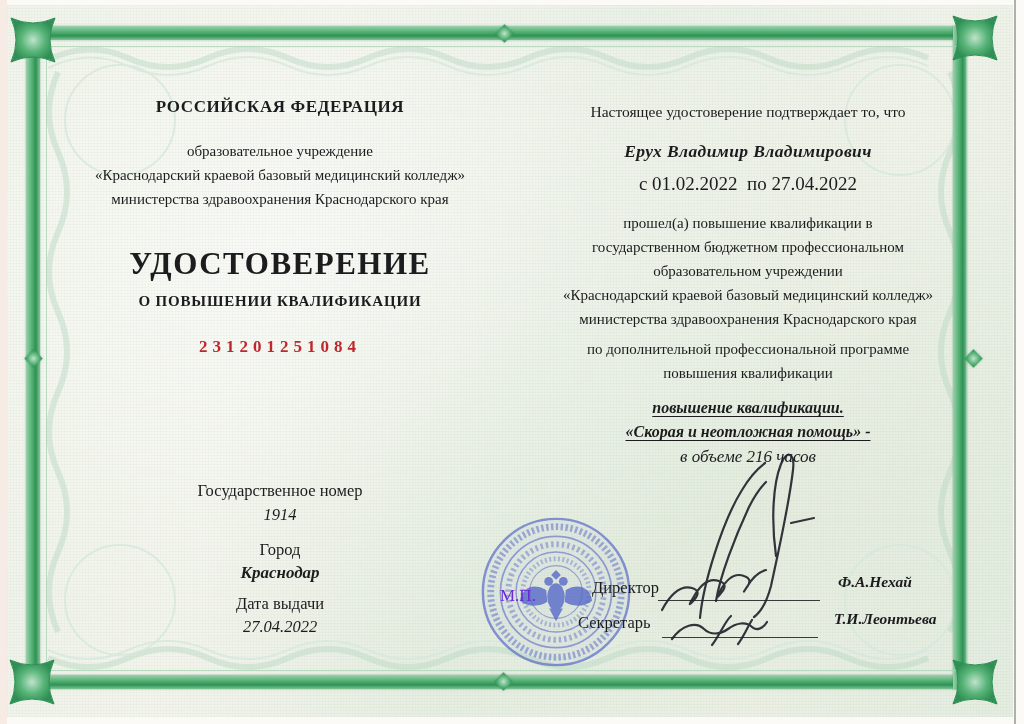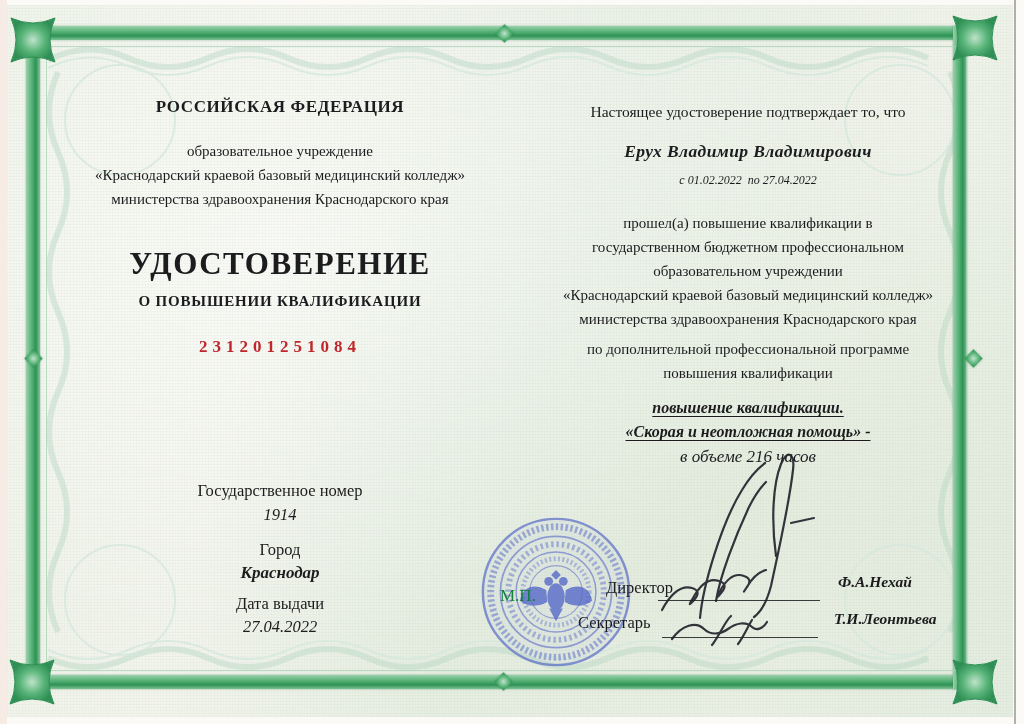--- a/index.html
+++ b/index.html
@@ -58,27 +58,27 @@
   .inst-line{font-size:15px;line-height:24px;}
   .cert-title{font-weight:bold;font-size:31px;letter-spacing:1.5px;}
   .cert-subtitle{font-weight:bold;font-size:15px;letter-spacing:.8px;}
   .serial{font-weight:bold;font-size:17px;letter-spacing:5px;color:var(--serial-red,#c0272d);}
   .plain{font-size:16.5px;}
   .it{font-style:italic;font-size:16.5px;}
   .bold-it{font-style:italic;font-weight:bold;font-size:17px;}
 
   .confirm{font-size:15.5px;}
   .holder{font-style:italic;font-weight:bold;font-size:17.5px;letter-spacing:.4px;}
-  .period{font-style:italic;font-size:12px;white-space:pre;}
+  .period{font-size:19px;white-space:pre;}
   .body-line{font-size:15px;line-height:24px;}
   .prog-name{font-style:italic;font-weight:bold;font-size:16px;line-height:24px;
     text-decoration:underline;text-underline-offset:3px;}
   .volume{font-style:italic;font-size:17px;}
 
-  .mp{position:absolute;left:500px;top:586px;font-size:17px;color:#15803d;}
+  .mp{position:absolute;left:500px;top:586px;font-size:17px;color:#6d28d9;}
   .sig-label{position:absolute;font-size:16.5px;}
   .sig-line{position:absolute;border-bottom:1.2px solid #3a3a3a;}
   .sig-name{position:absolute;font-style:italic;font-weight:600;font-size:15.5px;}
 
   .seal{position:absolute;left:478px;top:514px;width:156px;height:156px;opacity:.92;}
   .sigs{position:absolute;inset:0;pointer-events:none;}
 </style>
 </head>
 <body>
 
@@ -207,21 +207,21 @@
       <circle cx="72.5" cy="69" r="4.5"></circle>
         <circle cx="87.5" cy="69" r="4.5"></circle>
       <rect x="76.5" y="59" width="7" height="7" transform="rotate(45 80 62.5)"></rect>
       <path d="M70,78 C56,70 45,76 43,89 C52,97 66,94 71,90 Z"></path>
       <path d="M90,78 C104,70 115,76 117,89 C108,97 94,94 89,90 Z"></path>
       <path d="M73,97 L87,97 L80,110 Z"></path>
     </g>
   </svg>
   <div class="mp">М.П.</div>
 
-  <div class="sig-label" style="left:606px;top:578px">Директор</div>
+  <div class="sig-label" style="left:592px;top:578px">Директор</div>
   <div class="sig-line" style="left:658px;top:600px;width:162px"></div>
   <div class="sig-name" style="left:838px;top:573px">Ф.А.Нехай</div>
 
   <div class="sig-label" style="left:578px;top:613px">Секретарь</div>
   <div class="sig-line" style="left:662px;top:637px;width:156px"></div>
   <div class="sig-name" style="left:834px;top:610px">Т.И.Леонтьева</div>
 
   <svg class="sigs" width="1024" height="724">
     <g fill="none" stroke="#20202a" stroke-width="2.2" stroke-linecap="round" opacity="0.9">
       <g>

